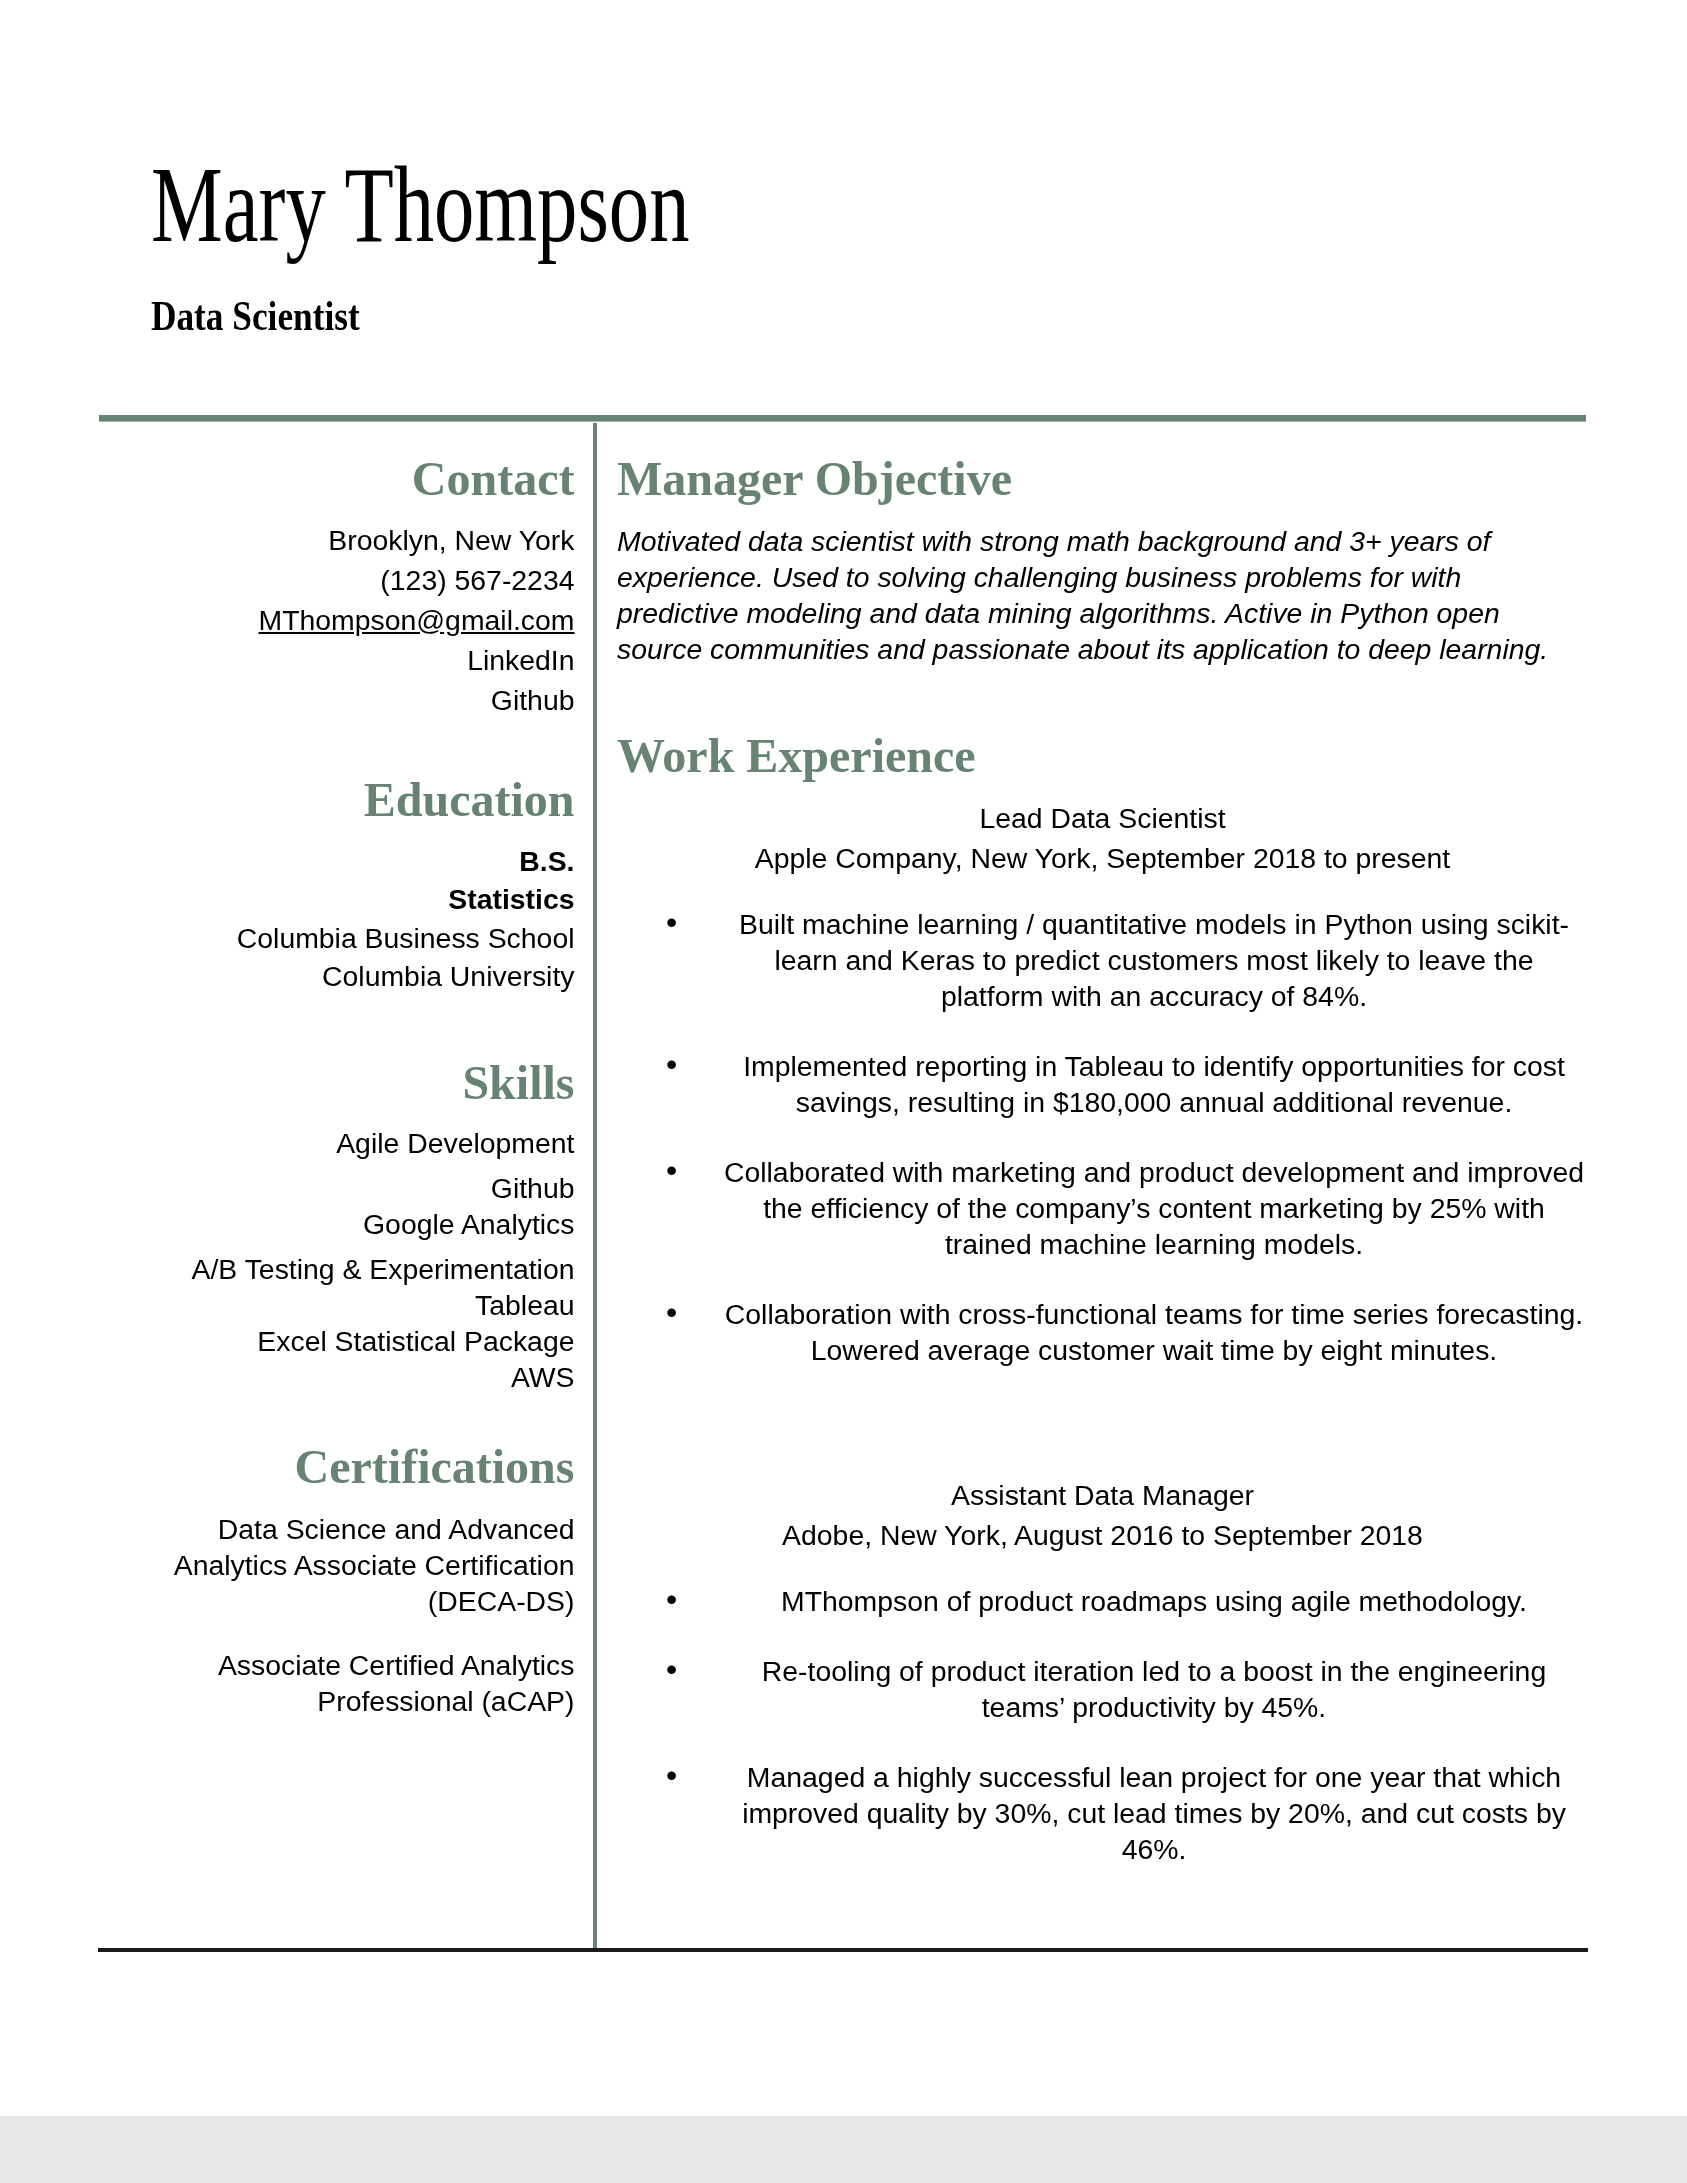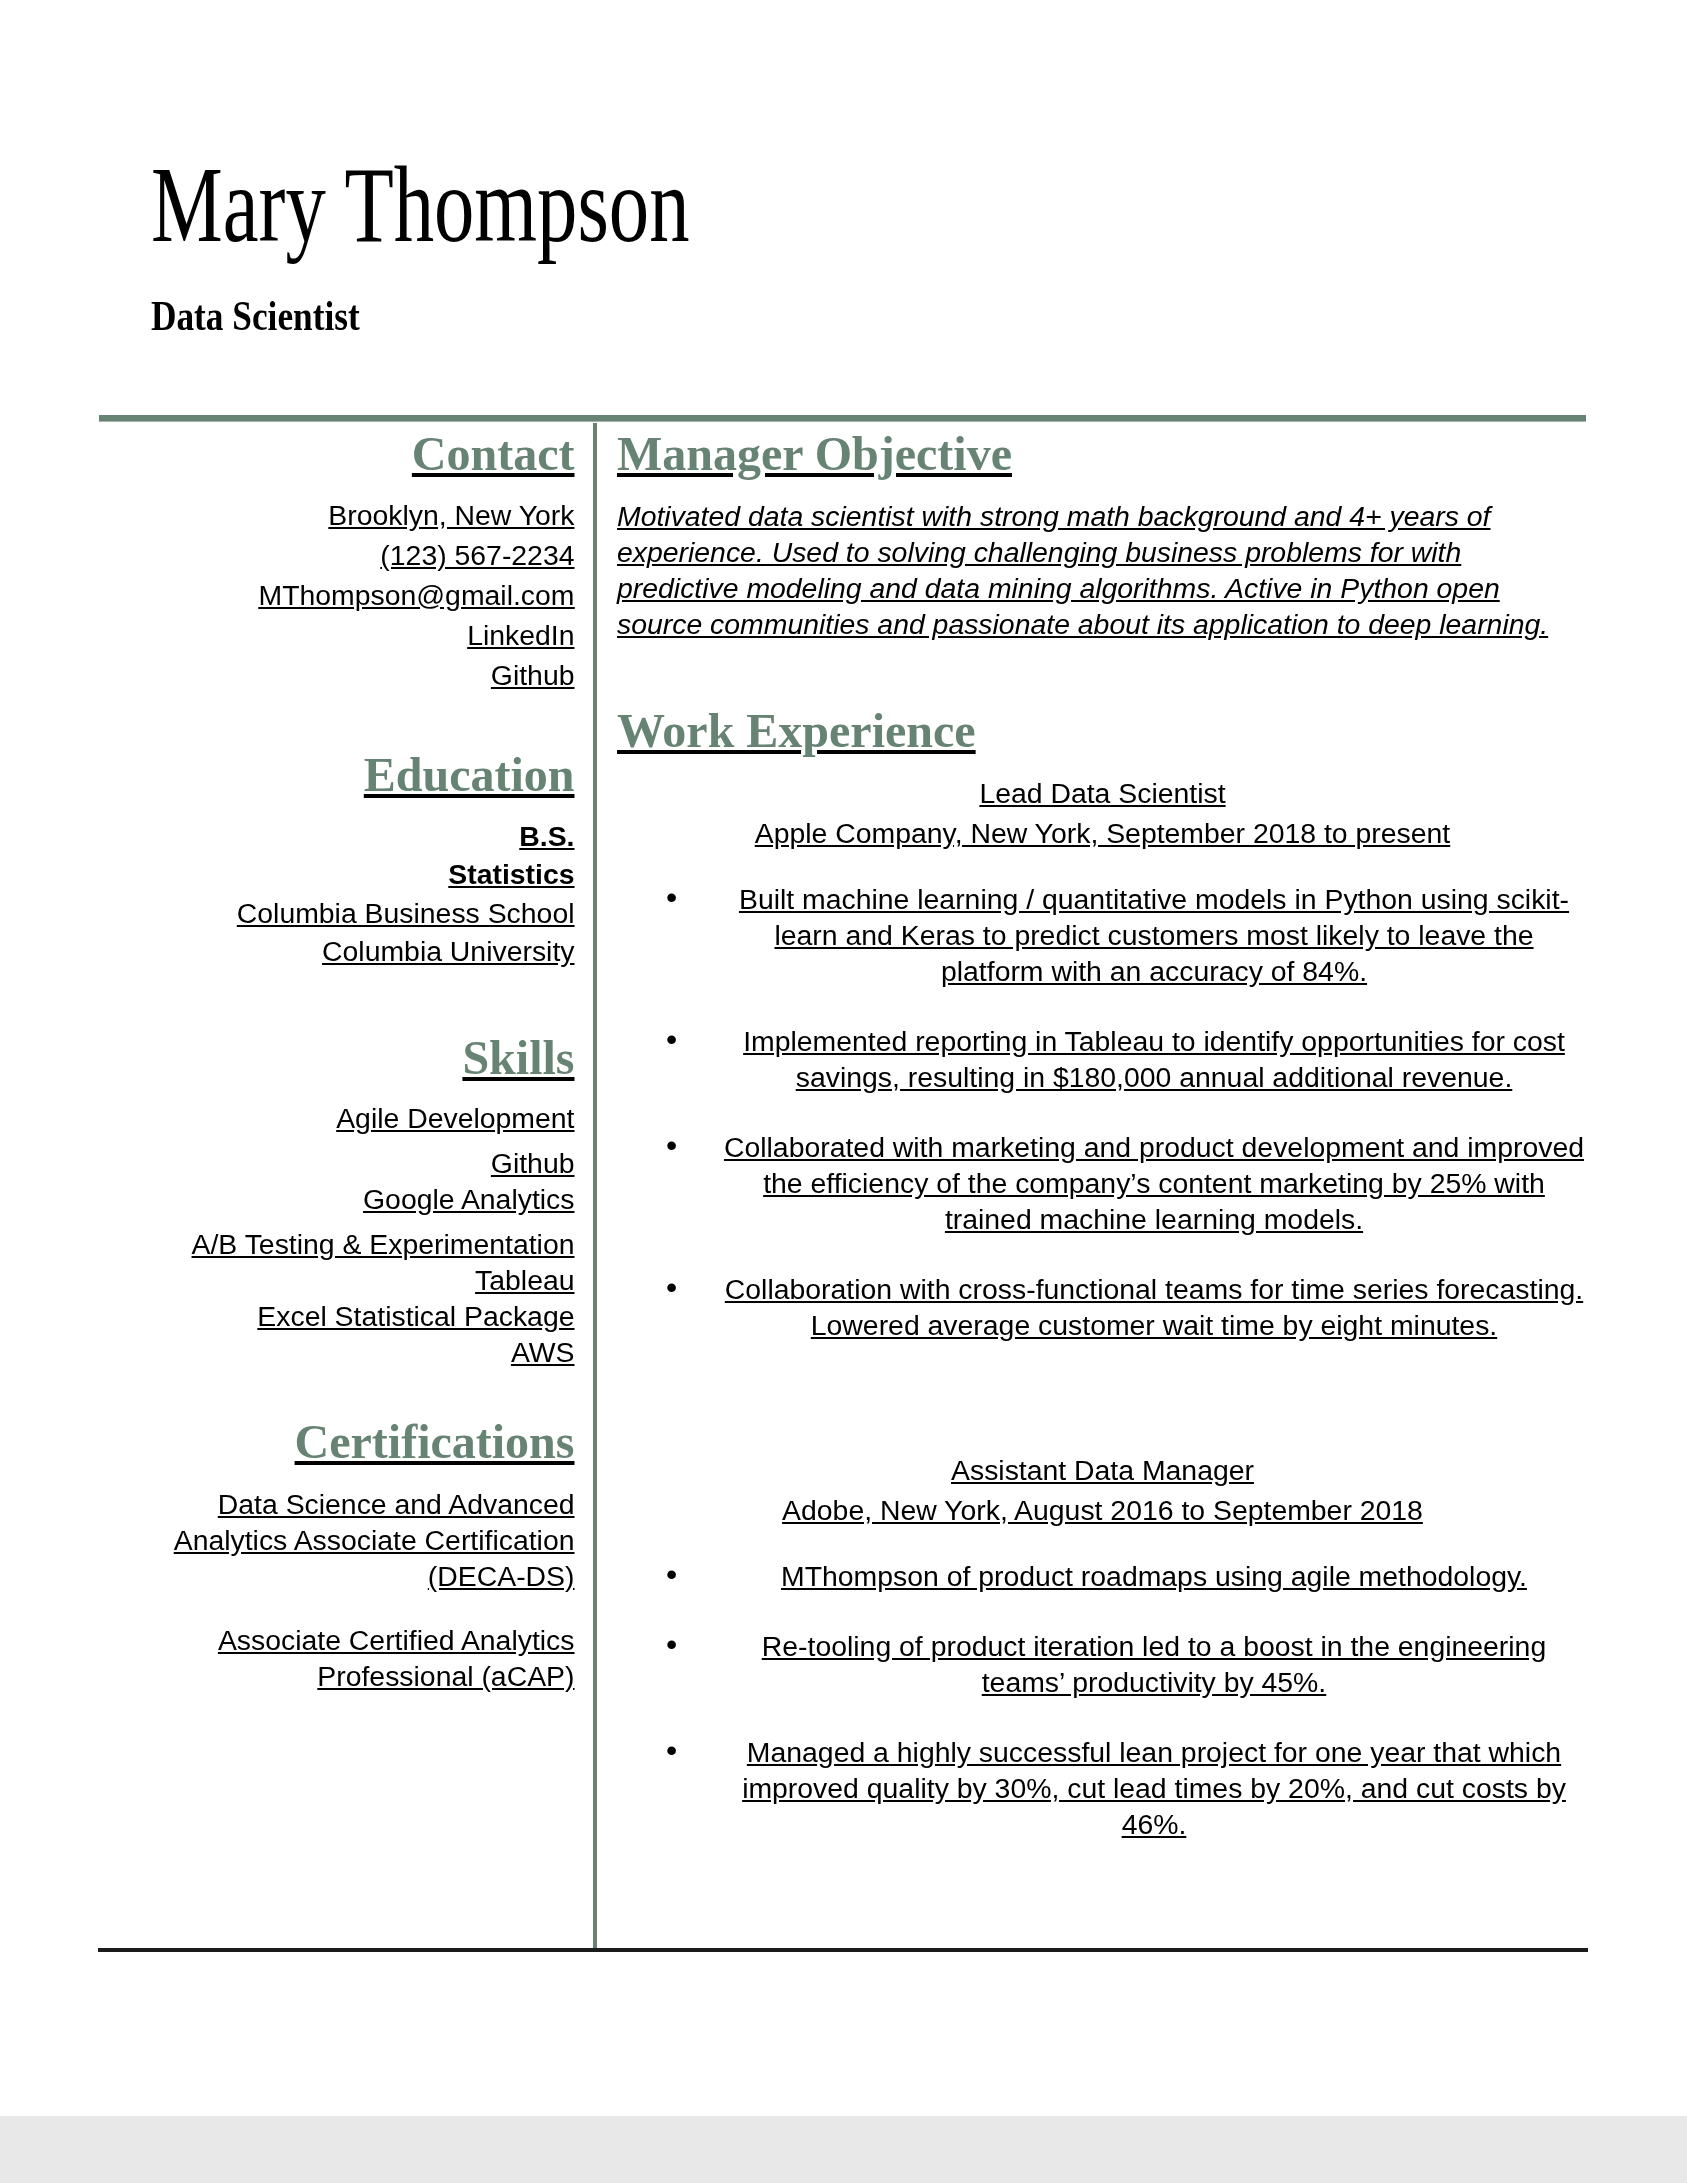--- a/index.html
+++ b/index.html
@@ -46,23 +46,22 @@
   .column-divider{
     position:absolute;left:593px;top:423px;width:4px;height:1525px;
     background:var(--accent);
   }
   .bottom-rule{
     position:absolute;left:98px;top:1948px;width:1490px;height:4px;
     background:var(--rule-dark);
   }
   
   .content{
-    position:absolute;left:99px;top:398px;width:1489px;height:1525px;
+    position:absolute;left:99px;top:423px;width:1489px;height:1525px;
     display:flex;
-    text-decoration:underline;
   }
   .sidebar{
     width:494px;box-sizing:border-box;
     padding:0 18.5px 0 53px;
     text-align:right;
   }
   .main{
     flex:1;box-sizing:border-box;
     padding-left:24px;
   }
@@ -201,21 +200,21 @@
       </div>
 
     </div>
 
     <div class="main">
 
       <div>
         <div class="objective-heading-wrap">
           <h2 class="section-heading">Manager Objective</h2>
         </div>
-        <p class="objective-text body-text">Motivated data scientist with strong math background and 4+ years of experience. Used to solving challenging business problems for with predictive modeling and data mining algorithms. Active in Python open source communities and passionate about its application to deep learning.</p>
+        <p class="objective-text body-text">Motivated data scientist with strong math background and 3+ years of experience. Used to solving challenging business problems for with predictive modeling and data mining algorithms. Active in Python open source communities and passionate about its application to deep learning.</p>
       </div>
 
       <div>
         <div class="work-heading-wrap">
           <h2 class="section-heading">Work Experience</h2>
         </div>
 
         <div class="jobs-list">
 
             <div class="job-entry">

